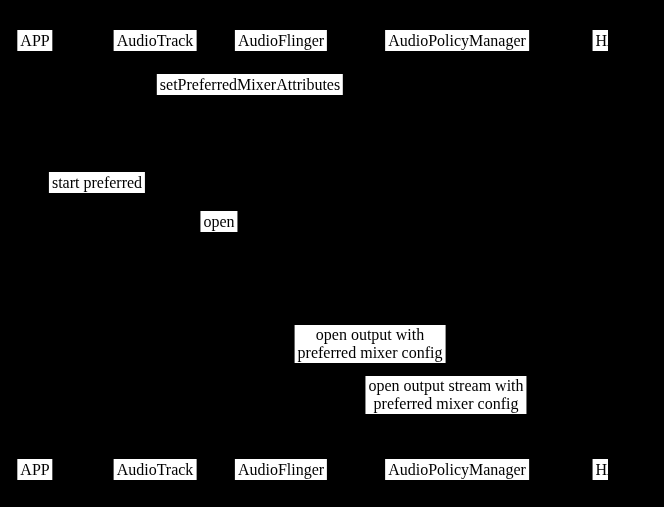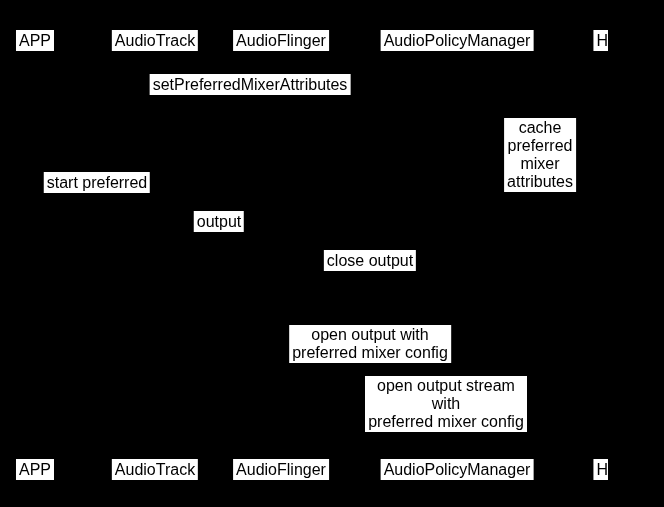--- a/index.html
+++ b/index.html
@@ -11,21 +11,21 @@
     margin: 0;
     padding: 0;
     background: var(--bg);
   }
   .stage {
     position: relative;
     width: 608px;
     height: 507px;
     background: var(--bg);
     overflow: hidden;
-    font-family: Liberation Sans, sans-serif;
+    font-family: Liberation Serif, serif;
   }
   .chip {
     position: absolute;
     transform: translateX(-50%);
     background: var(--chip-bg);
     color: var(--chip-fg);
     font-size: 16px;
     line-height: 19px;
     padding: 1px 3px;
     white-space: pre-line;
@@ -40,25 +40,22 @@
 
 <div class="stage">
 
   <div class="chip" style="left:35px;  top:30px">APP</div>
   <div class="chip" style="left:155px; top:30px">AudioTrack</div>
   <div class="chip" style="left:281px; top:30px">AudioFlinger</div>
   <div class="chip" style="left:457px; top:30px">AudioPolicyManager</div>
   <div class="chip" style="left:612px; top:30px">HAL</div>
 
   <div class="chip" style="left:250px; top:74px">setPreferredMixerAttributes</div>
-  <div class="chip multiline" style="left:540px; top:118px">cache preferred
-mixer attributes</div>
   <div class="chip" style="left:97px;  top:172px">start preferred</div>
-  <div class="chip" style="left:219px; top:211px">output</div>
-  <div class="chip" style="left:370px; top:250px">close output</div>
+  <div class="chip" style="left:219px; top:211px">open</div>
   <div class="chip multiline" style="left:370px; top:325px">open output with
 preferred mixer config</div>
   <div class="chip multiline" style="left:446px; top:376px">open output stream with
 preferred mixer config</div>
 
   <div class="chip" style="left:35px;  top:459px">APP</div>
   <div class="chip" style="left:155px; top:459px">AudioTrack</div>
   <div class="chip" style="left:281px; top:459px">AudioFlinger</div>
   <div class="chip" style="left:457px; top:459px">AudioPolicyManager</div>
   <div class="chip" style="left:612px; top:459px">HAL</div>

